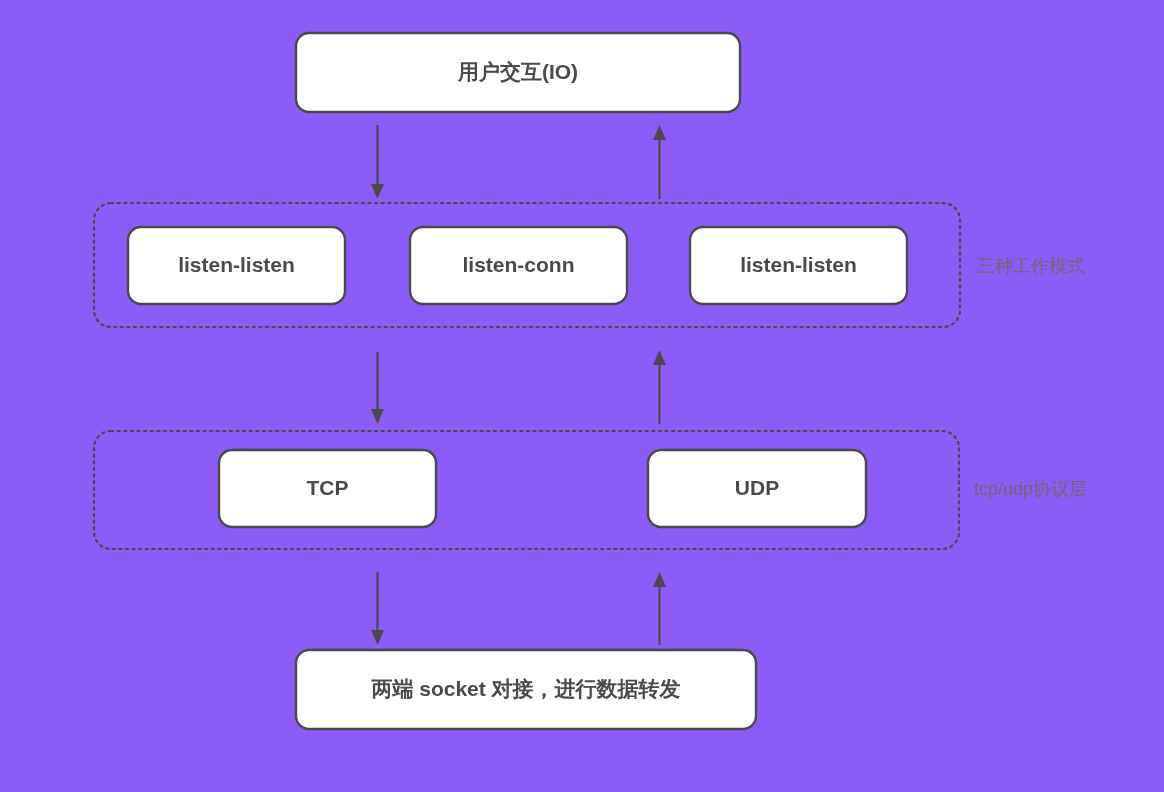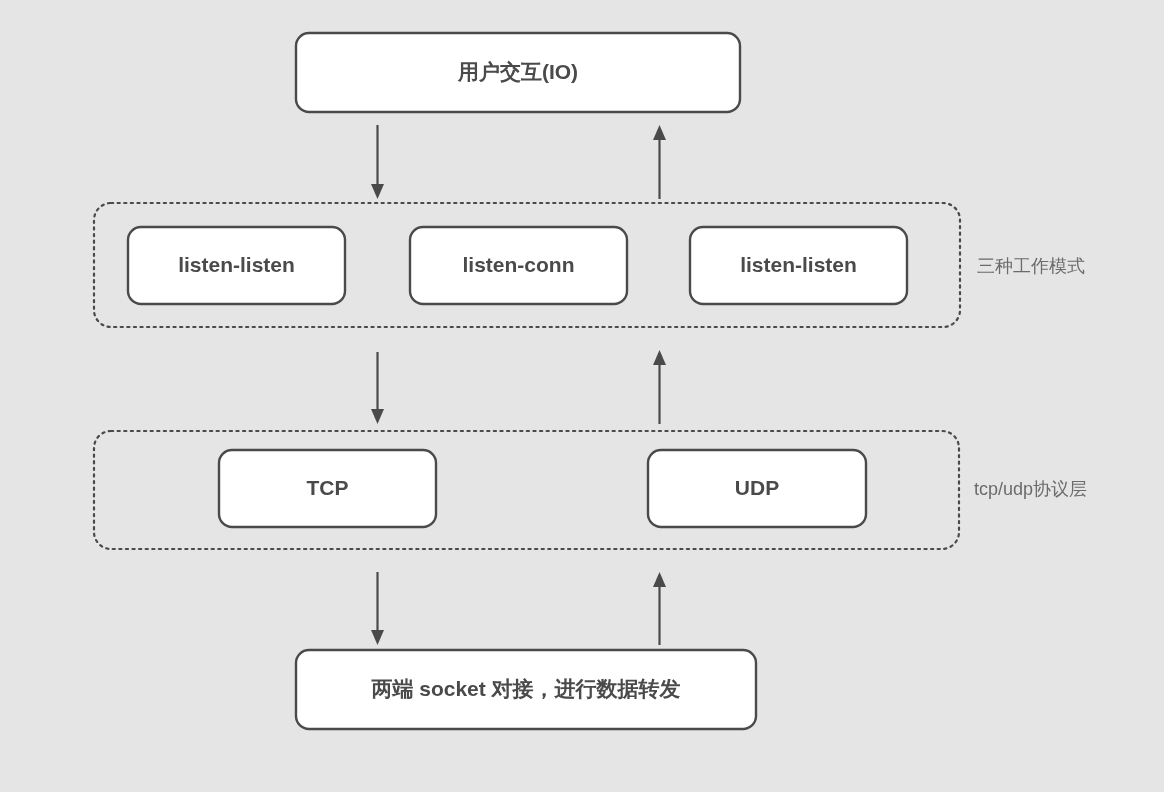--- a/index.html
+++ b/index.html
@@ -10,21 +10,21 @@
   body {
     width: 1164px;
     height: 792px;
     font-family: "Liberation Sans", "DejaVu Sans", sans-serif;
     overflow: hidden;
   }
   #diagram-root {
     position: relative;
     width: 1164px;
     height: 792px;
-    background: #e5e5e5;
+    background: #8b5cf6;
   }
   svg.diagram-canvas {
     position: absolute;
     top: 0;
     left: 0;
     width: 1164px;
     height: 792px;
     display: block;
   }
   .node-box {

